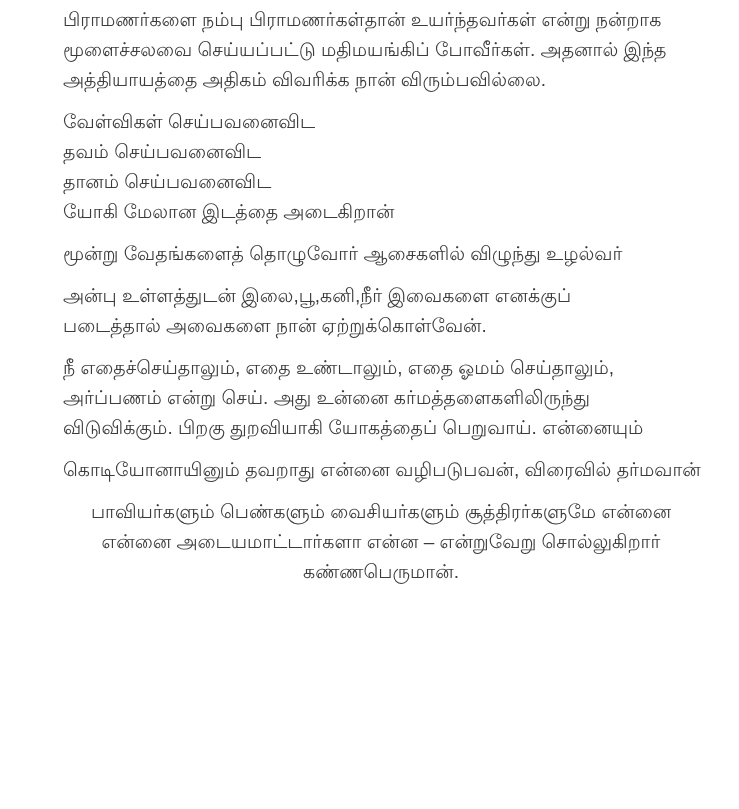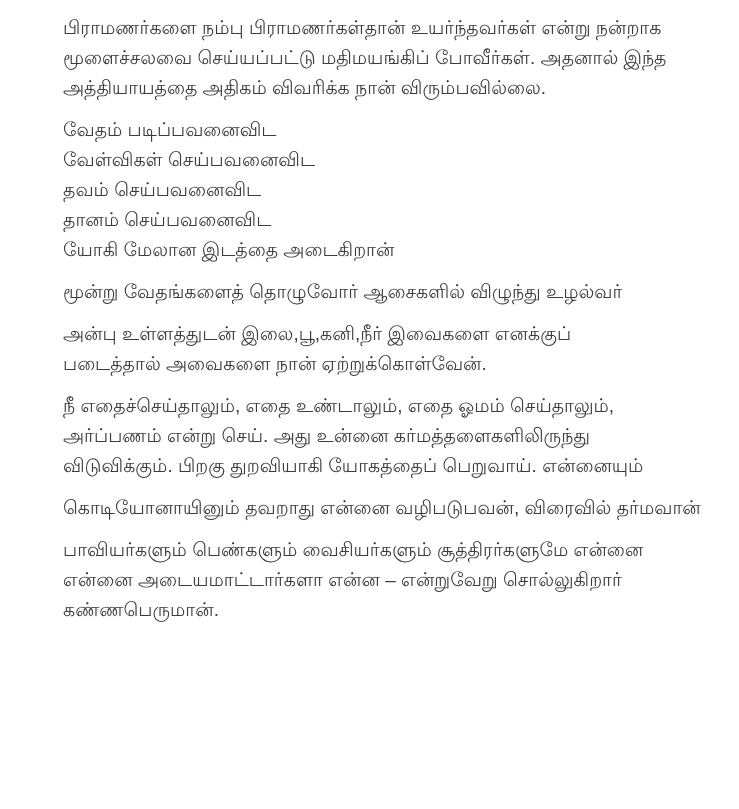--- a/index.html
+++ b/index.html
@@ -14,44 +14,43 @@
   }
   .doc {
     box-sizing: border-box;
     width: 739px;
     height: 637px;
     padding: 5px 40px 0 63px;
     font-family: "Liberation Sans", "DejaVu Sans", sans-serif;
     font-size: 19px;
     line-height: 30px;
     color: #3c3c3c;
-    margin-top: 8px;
   }
   .paragraph {
     margin: 0 0 12px 0;
   }
   .paragraph:last-child {
     margin-bottom: 0;
+    text-align: center;
   }
   .line {
     white-space: nowrap;
   }
 </style>
 </head>
 <body>
 
 <div class="doc">
   <div id="doc-body" style="color: rgb(60, 60, 60);">
       <div class="paragraph">
         <div class="line">பிராமணர்களை நம்பு பிராமணர்கள்தான் உயர்ந்தவர்கள் என்று நன்றாக</div>
         <div class="line">மூளைச்சலவை செய்யப்பட்டு மதிமயங்கிப் போவீர்கள். அதனால் இந்த</div>
         <div class="line">அத்தியாயத்தை அதிகம் விவரிக்க நான் விரும்பவில்லை.</div>
       </div>
       <div class="paragraph">
-        <div class="line">வேதம் படிப்பவனைவிட</div>
         <div class="line">வேள்விகள் செய்பவனைவிட</div>
         <div class="line">தவம் செய்பவனைவிட</div>
         <div class="line">தானம் செய்பவனைவிட</div>
         <div class="line">யோகி மேலான இடத்தை அடைகிறான்</div>
       </div>
       <div class="paragraph">
         <div class="line">மூன்று வேதங்களைத் தொழுவோர் ஆசைகளில் விழுந்து உழல்வர்</div>
       </div>
       <div class="paragraph">
         <div class="line">அன்பு உள்ளத்துடன் இலை,பூ,கனி,நீர் இவைகளை எனக்குப்</div>

